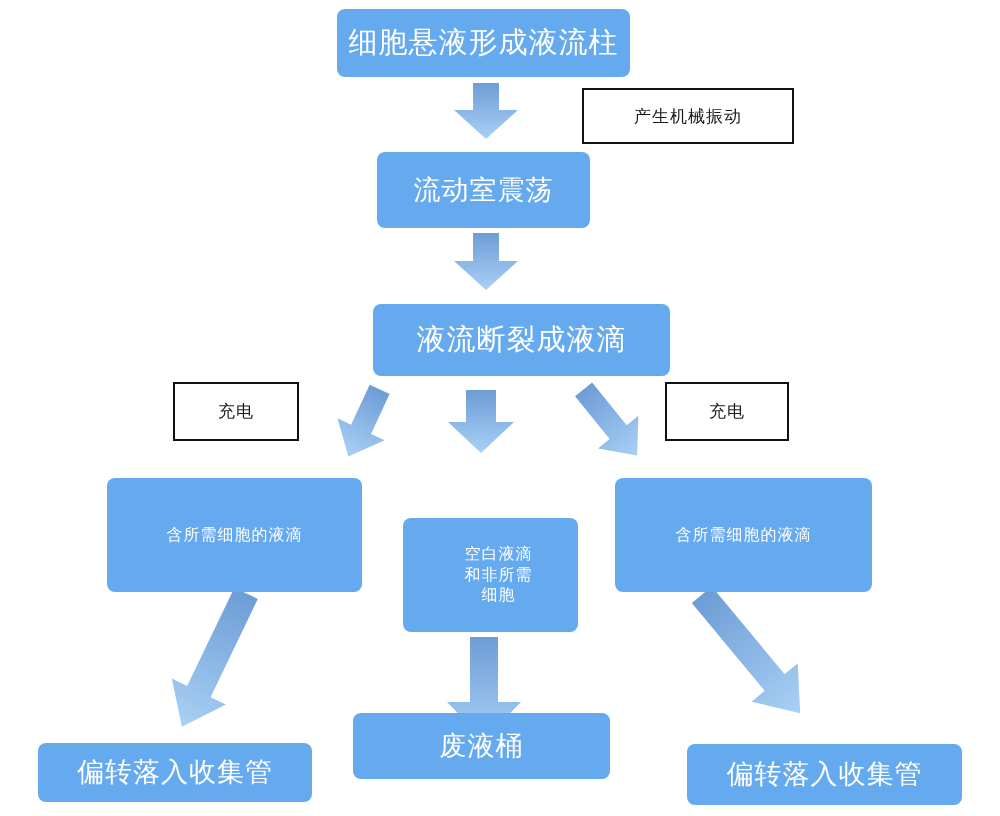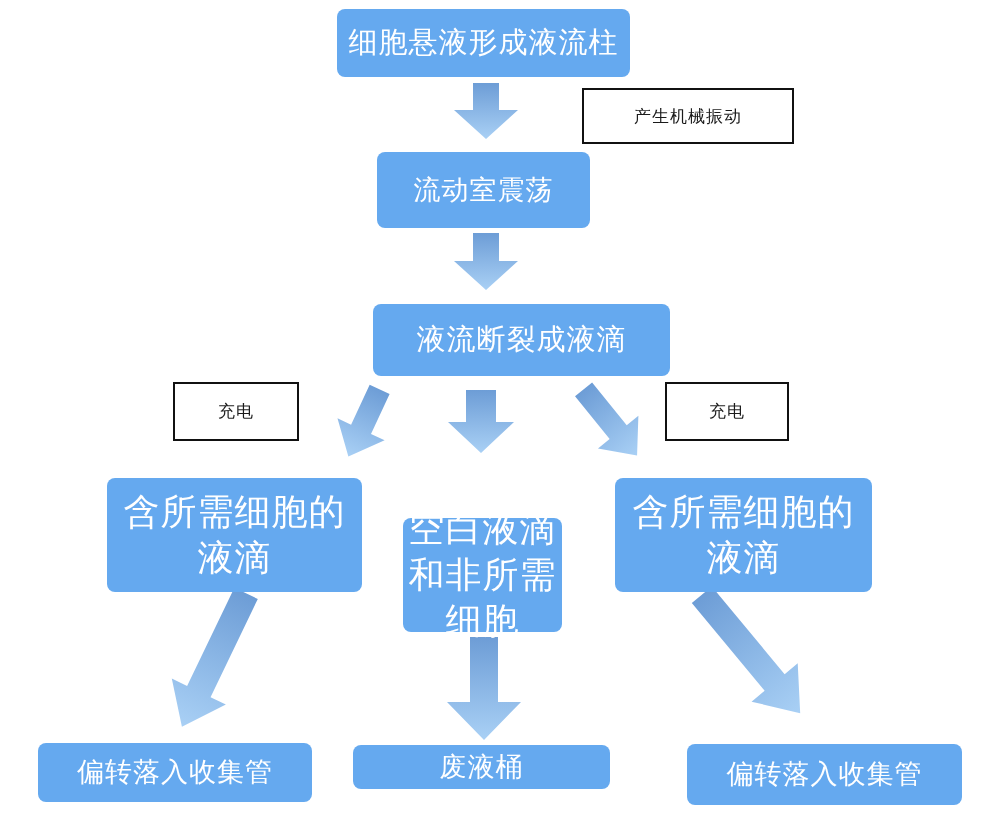--- a/index.html
+++ b/index.html
@@ -29,25 +29,25 @@
   .node {
     position: absolute;
     z-index: 2;
     background: var(--node-fill, #65A9EF);
     border-radius: 8px;
     color: var(--node-text, #ffffff);
     display: flex;
     align-items: center;
     justify-content: center;
     text-align: center;
-    font-size: 36px;
+    font-size: 16px;
     line-height: 1.28;
     letter-spacing: 1px;
   }
-  .node.multiline { white-space: pre-line; }
+  .node.multiline { white-space: pre-line; padding-left: 16px; }
 
   .annotation {
     position: absolute;
     z-index: 3;
     background: #ffffff;
     border: 2px solid var(--annotation-border, #111111);
     color: var(--annotation-text, #1a1a1a);
     display: flex;
     align-items: center;
     justify-content: center;
@@ -57,21 +57,21 @@
   }
 
   
   #node-top            { left: 337px; top:   9px; width: 293px; height: 68px; font-size: 29px; text-align: center; }
   #node-vibrate        { left: 377px; top: 152px; width: 213px; height: 76px; font-size: 27px; }
   #node-breakup        { left: 336px; top: 304px; width: 297px; height: 72px; font-size: 29px; margin-left: 37px; }
   #node-left-droplet   { left: 107px; top: 478px; width: 255px; height: 114px; }
   #node-center-droplet { left: 403px; top: 518px; width: 159px; height: 114px; }
   #node-right-droplet  { left: 615px; top: 478px; width: 257px; height: 114px; }
   #node-bottom-left    { left:  38px; top: 743px; width: 274px; height: 59px; font-size: 27px; }
-  #node-bottom-center  { left: 353px; top: 745px; width: 257px; height: 44px; font-size: 27px; }
+  #node-bottom-center  { left: 353px; top: 713px; width: 257px; height: 66px; font-size: 27px; }
   #node-bottom-right   { left: 687px; top: 744px; width: 275px; height: 61px; font-size: 27px; }
 
   
   #label-mech         { left: 582px; top:  88px; width: 208px; height: 52px; }
   #label-charge-left  { left: 173px; top: 382px; width: 122px; height: 55px; }
   #label-charge-right { left: 665px; top: 382px; width: 120px; height: 55px; }
   #label-no-charge    { left: 426px; top: 463px; width: 121px; height: 43px; }
 </style>
 </head>
 <body>

